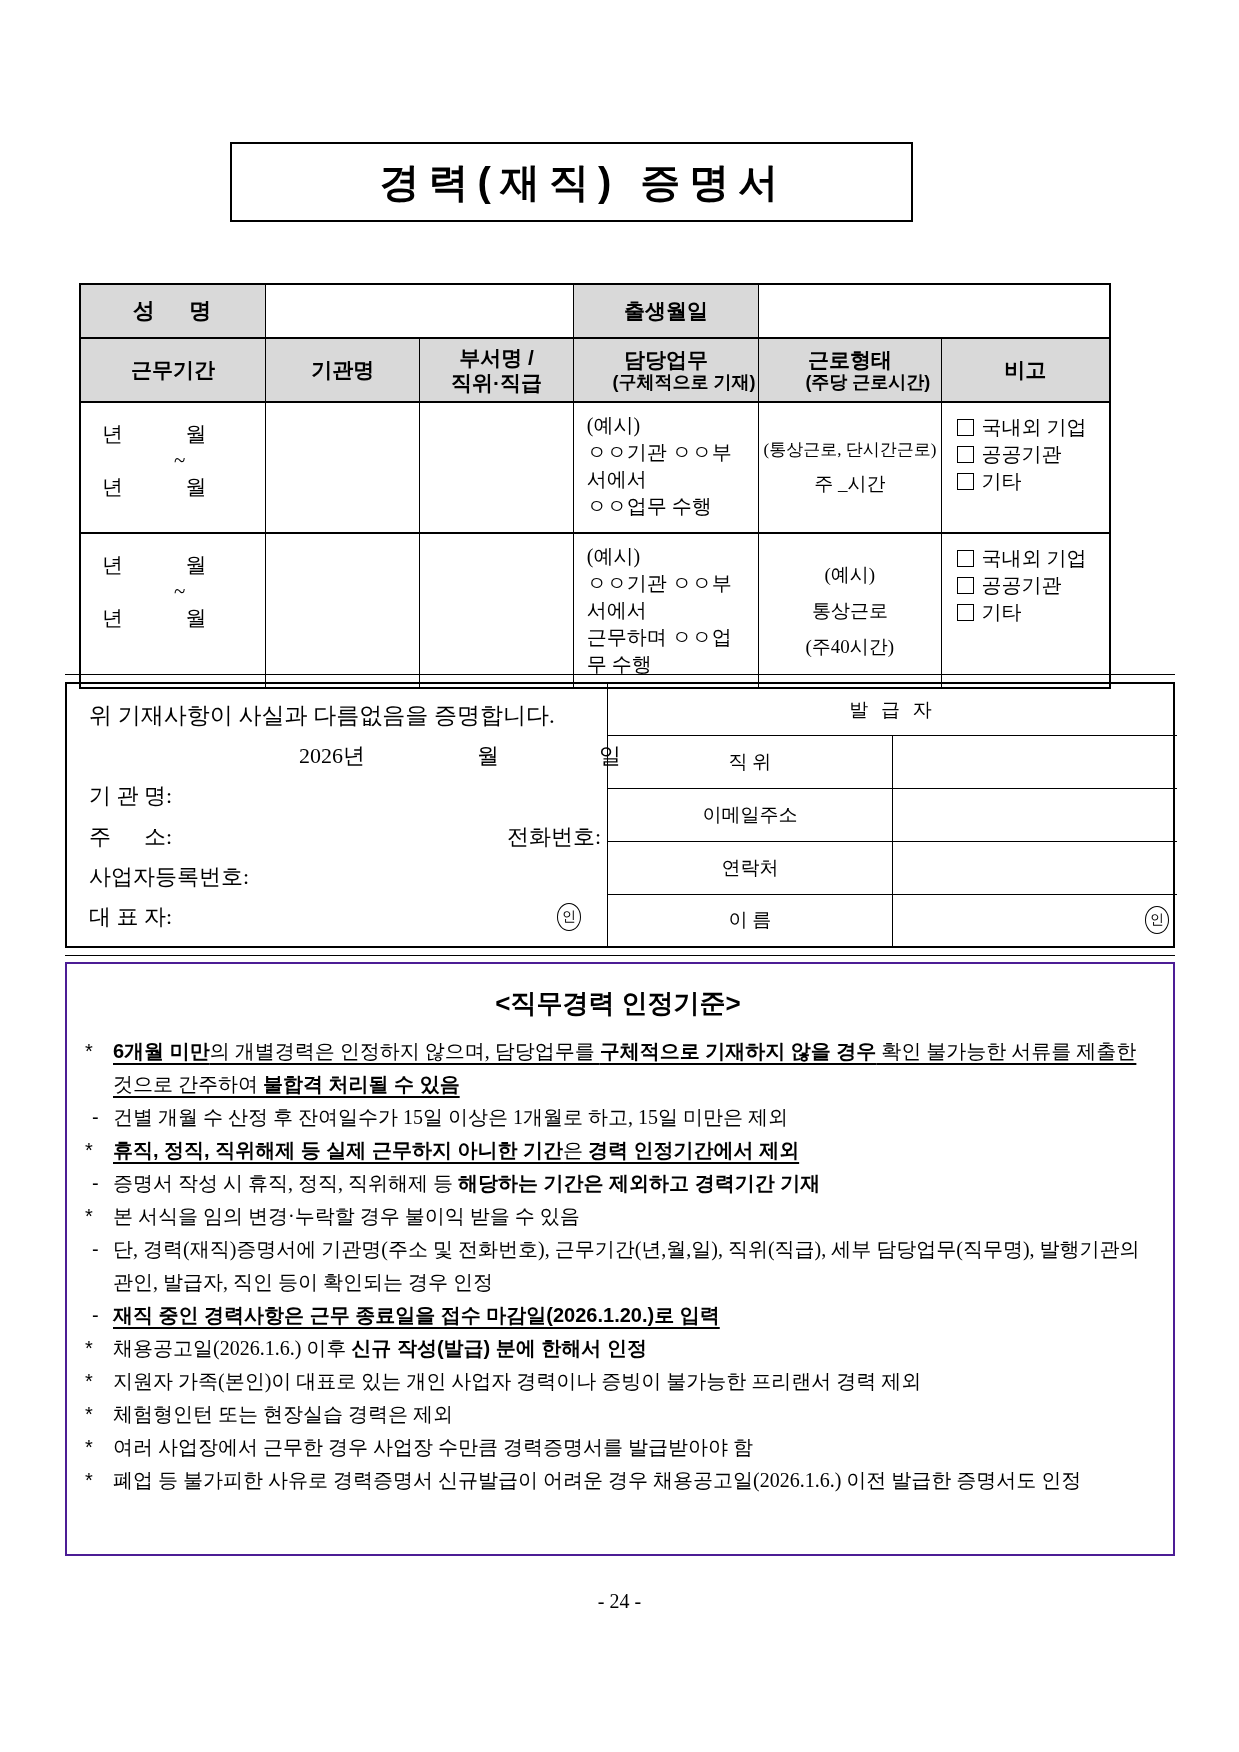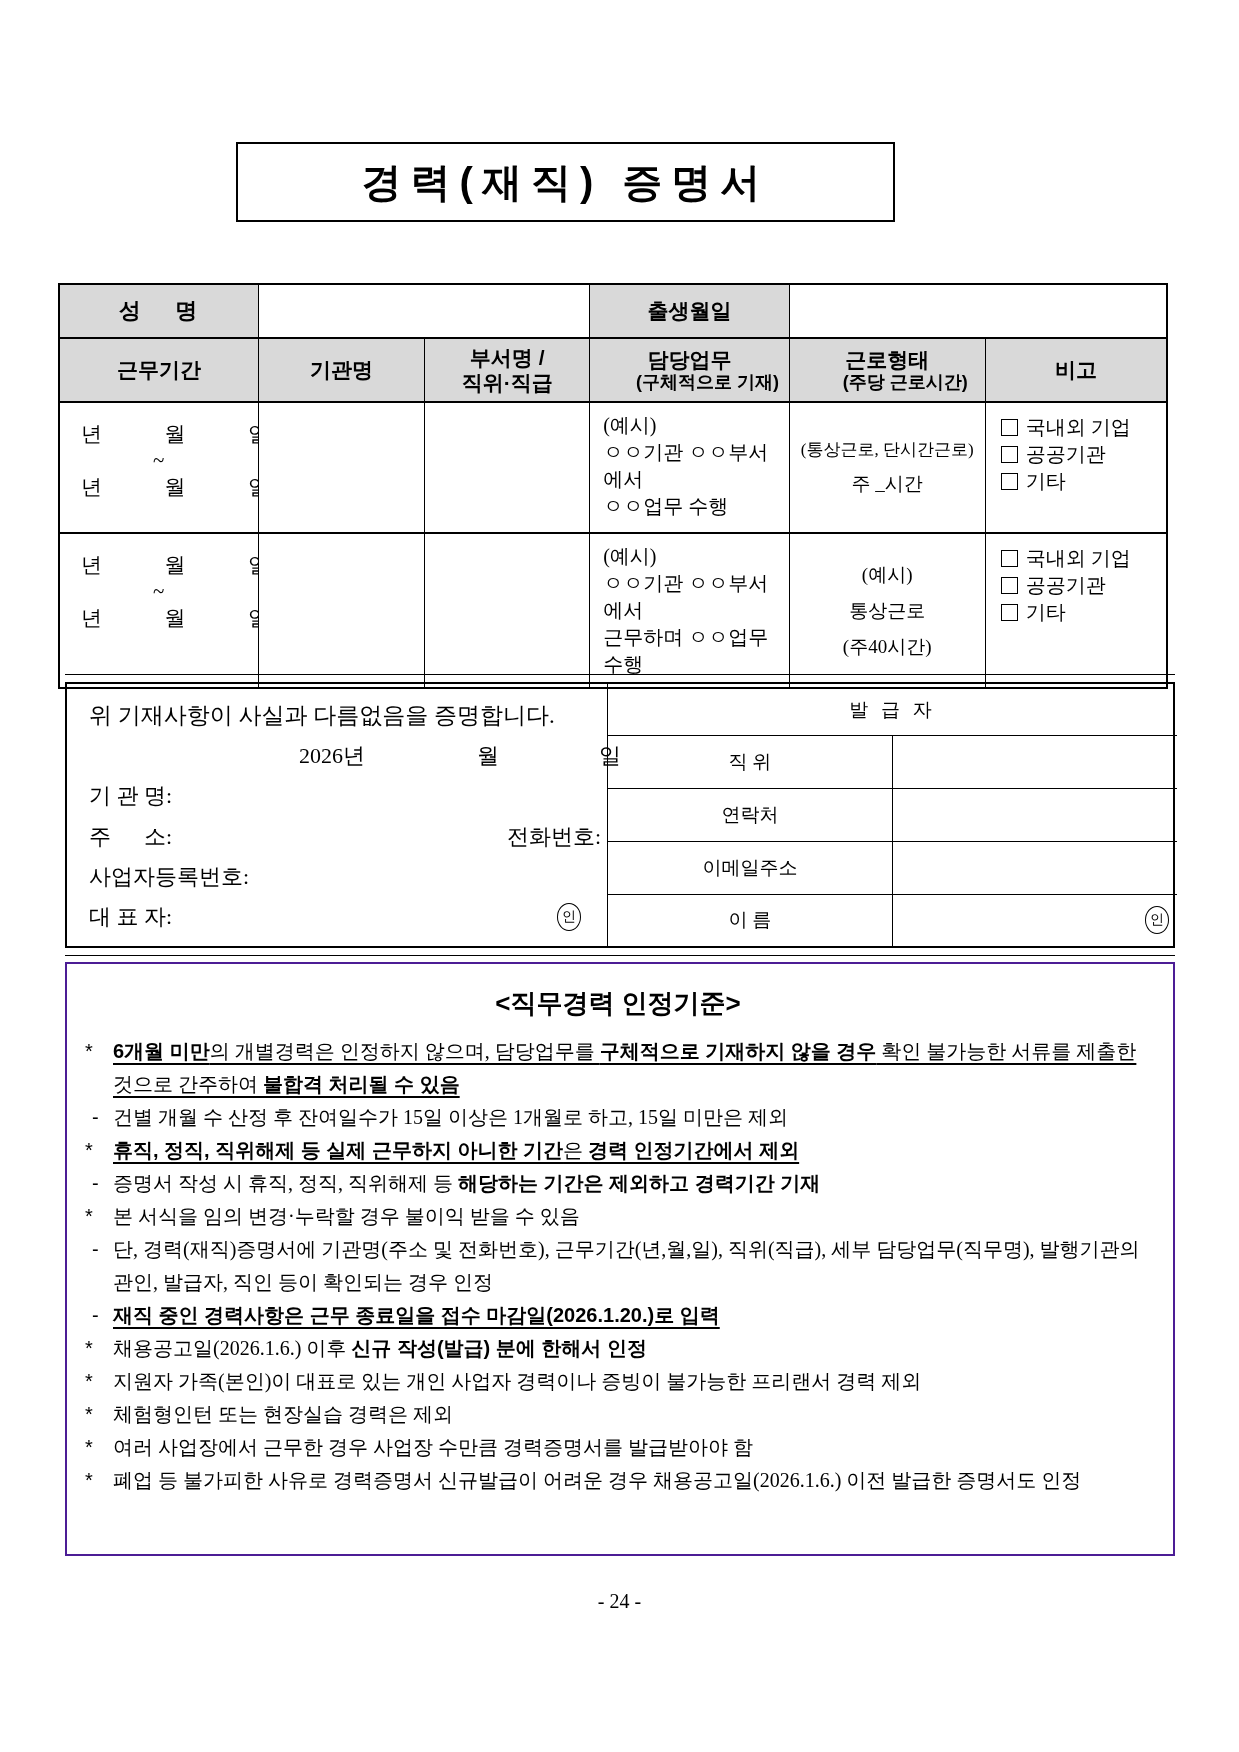--- a/index.html
+++ b/index.html
@@ -1,26 +1,26 @@
 <!DOCTYPE html>
 <html><head>
 <meta charset="utf-8">
 <style>
   html,body{margin:0;padding:0;background:#ffffff;}
   body{width:1239px;height:1752px;position:relative;font-family:"Liberation Serif","DejaVu Serif",serif;color:#000;}
 
   
-  .title-box{position:absolute;left:236px;top:142px;width:655px;height:76px;border:2px solid #000;
-    display:flex;align-items:center;justify-content:center;}
+  .title-box{position:absolute;left:230px;top:142px;width:655px;height:76px;border:2px solid #000;
+    display:flex;align-items:center;justify-content:center;padding-left:24px;}
   .title-box h1{margin:0;font-family:"Liberation Sans","DejaVu Sans",sans-serif;font-weight:bold;
     font-size:40px;letter-spacing:9px;}
 
   
   table{border-collapse:collapse;table-layout:fixed;}
-  .main-table{position:absolute;left:58px;top:283px;width:1110px;border:2.5px solid #000;}
+  .main-table{position:absolute;left:79px;top:283px;width:1032px;border:2.5px solid #000;}
   .main-table td{border:1px solid #000;overflow:hidden;}
   .gray{background:#d9d9d9;}
   .row-a{height:54px;}
   .row-a td{border-bottom:2px solid #000;}
   .row-b{height:64px;}
   .row-b td{border-bottom:2px solid #000;}
   .row-c{height:131px;}
   .row-c td{border-bottom:2px solid #000;}
   .row-d{height:131px;}
   .hcell{font-family:"Liberation Sans","DejaVu Sans",sans-serif;font-weight:bold;font-size:21px;
@@ -219,25 +219,25 @@
     <table>
       <tbody>
           <tr>
         <td colspan="2" class="iss-head">발 급 자</td>
       </tr>
       <tr>
         <td class="iss-label">직 위</td>
         <td class="iss-value"></td>
       </tr>
       <tr>
+        <td class="iss-label">이메일주소</td>
+        <td class="iss-value"></td>
+      </tr>
+      <tr>
         <td class="iss-label">연락처</td>
-        <td class="iss-value"></td>
-      </tr>
-      <tr>
-        <td class="iss-label">이메일주소</td>
         <td class="iss-value"></td>
       </tr>
       <tr>
         <td class="iss-label">이 름</td>
         <td class="iss-value">
           <span class="seal iss-seal">인</span>
         </td>
       </tr>
     </tbody>
       </table>

